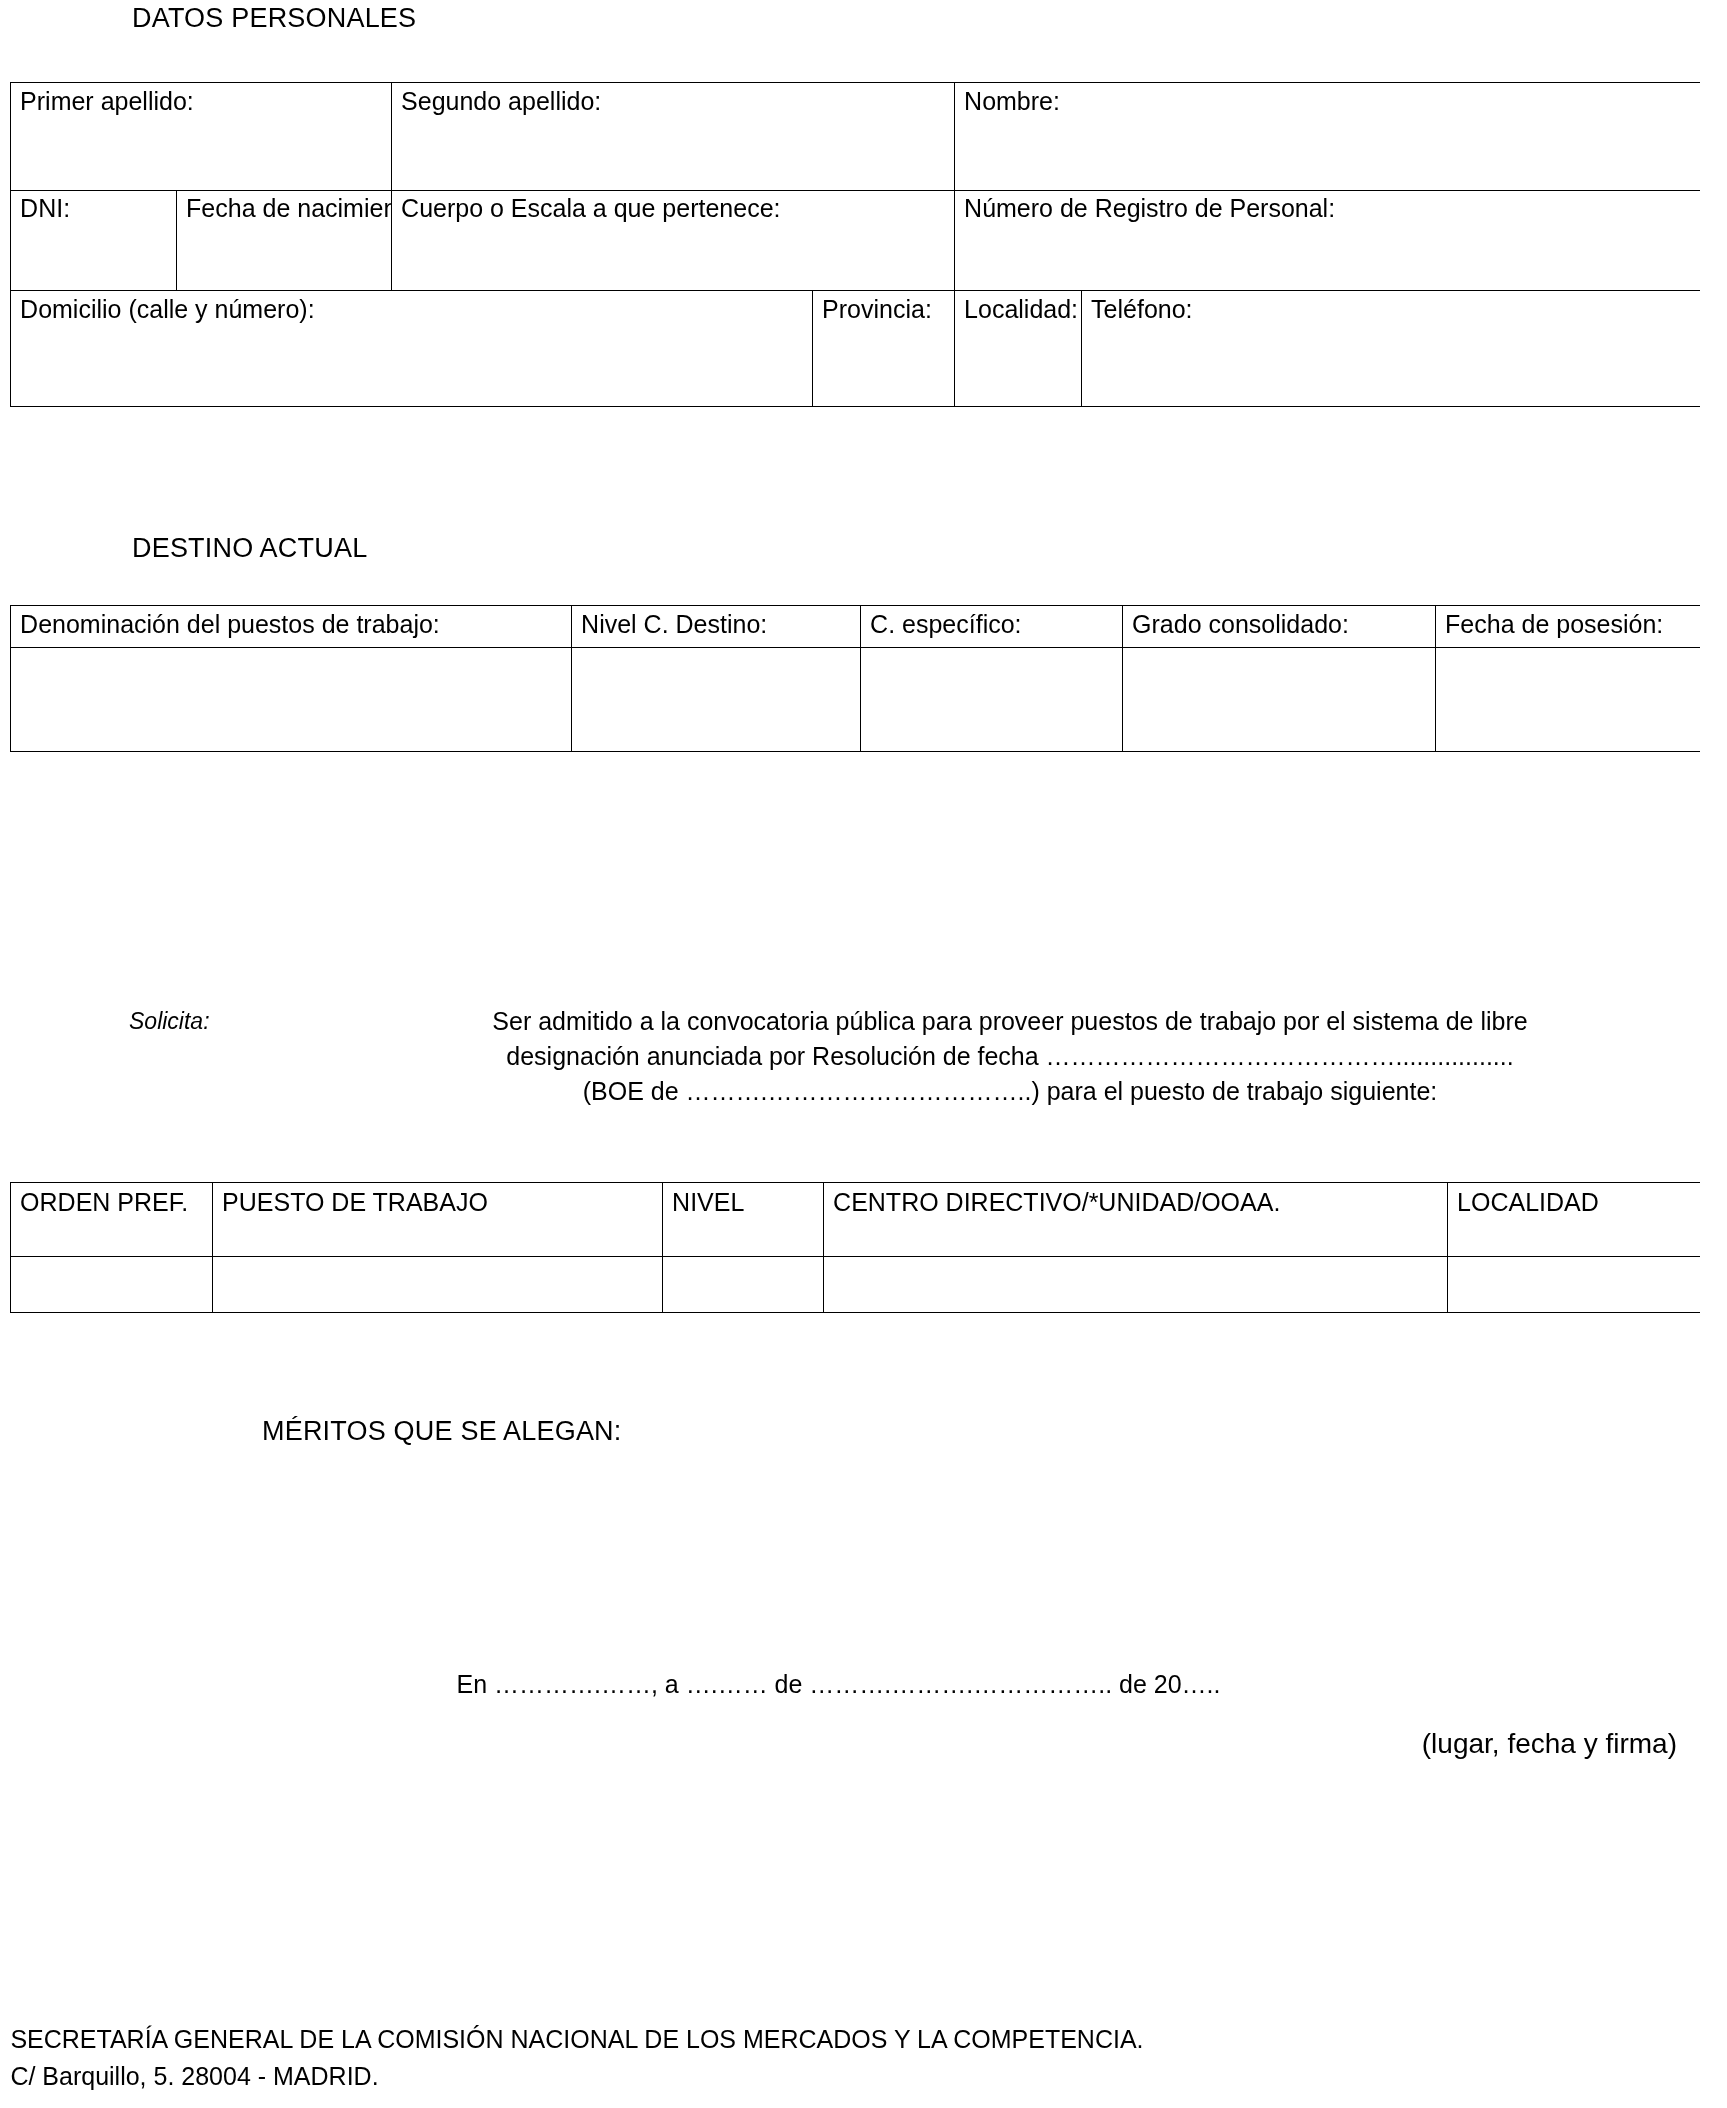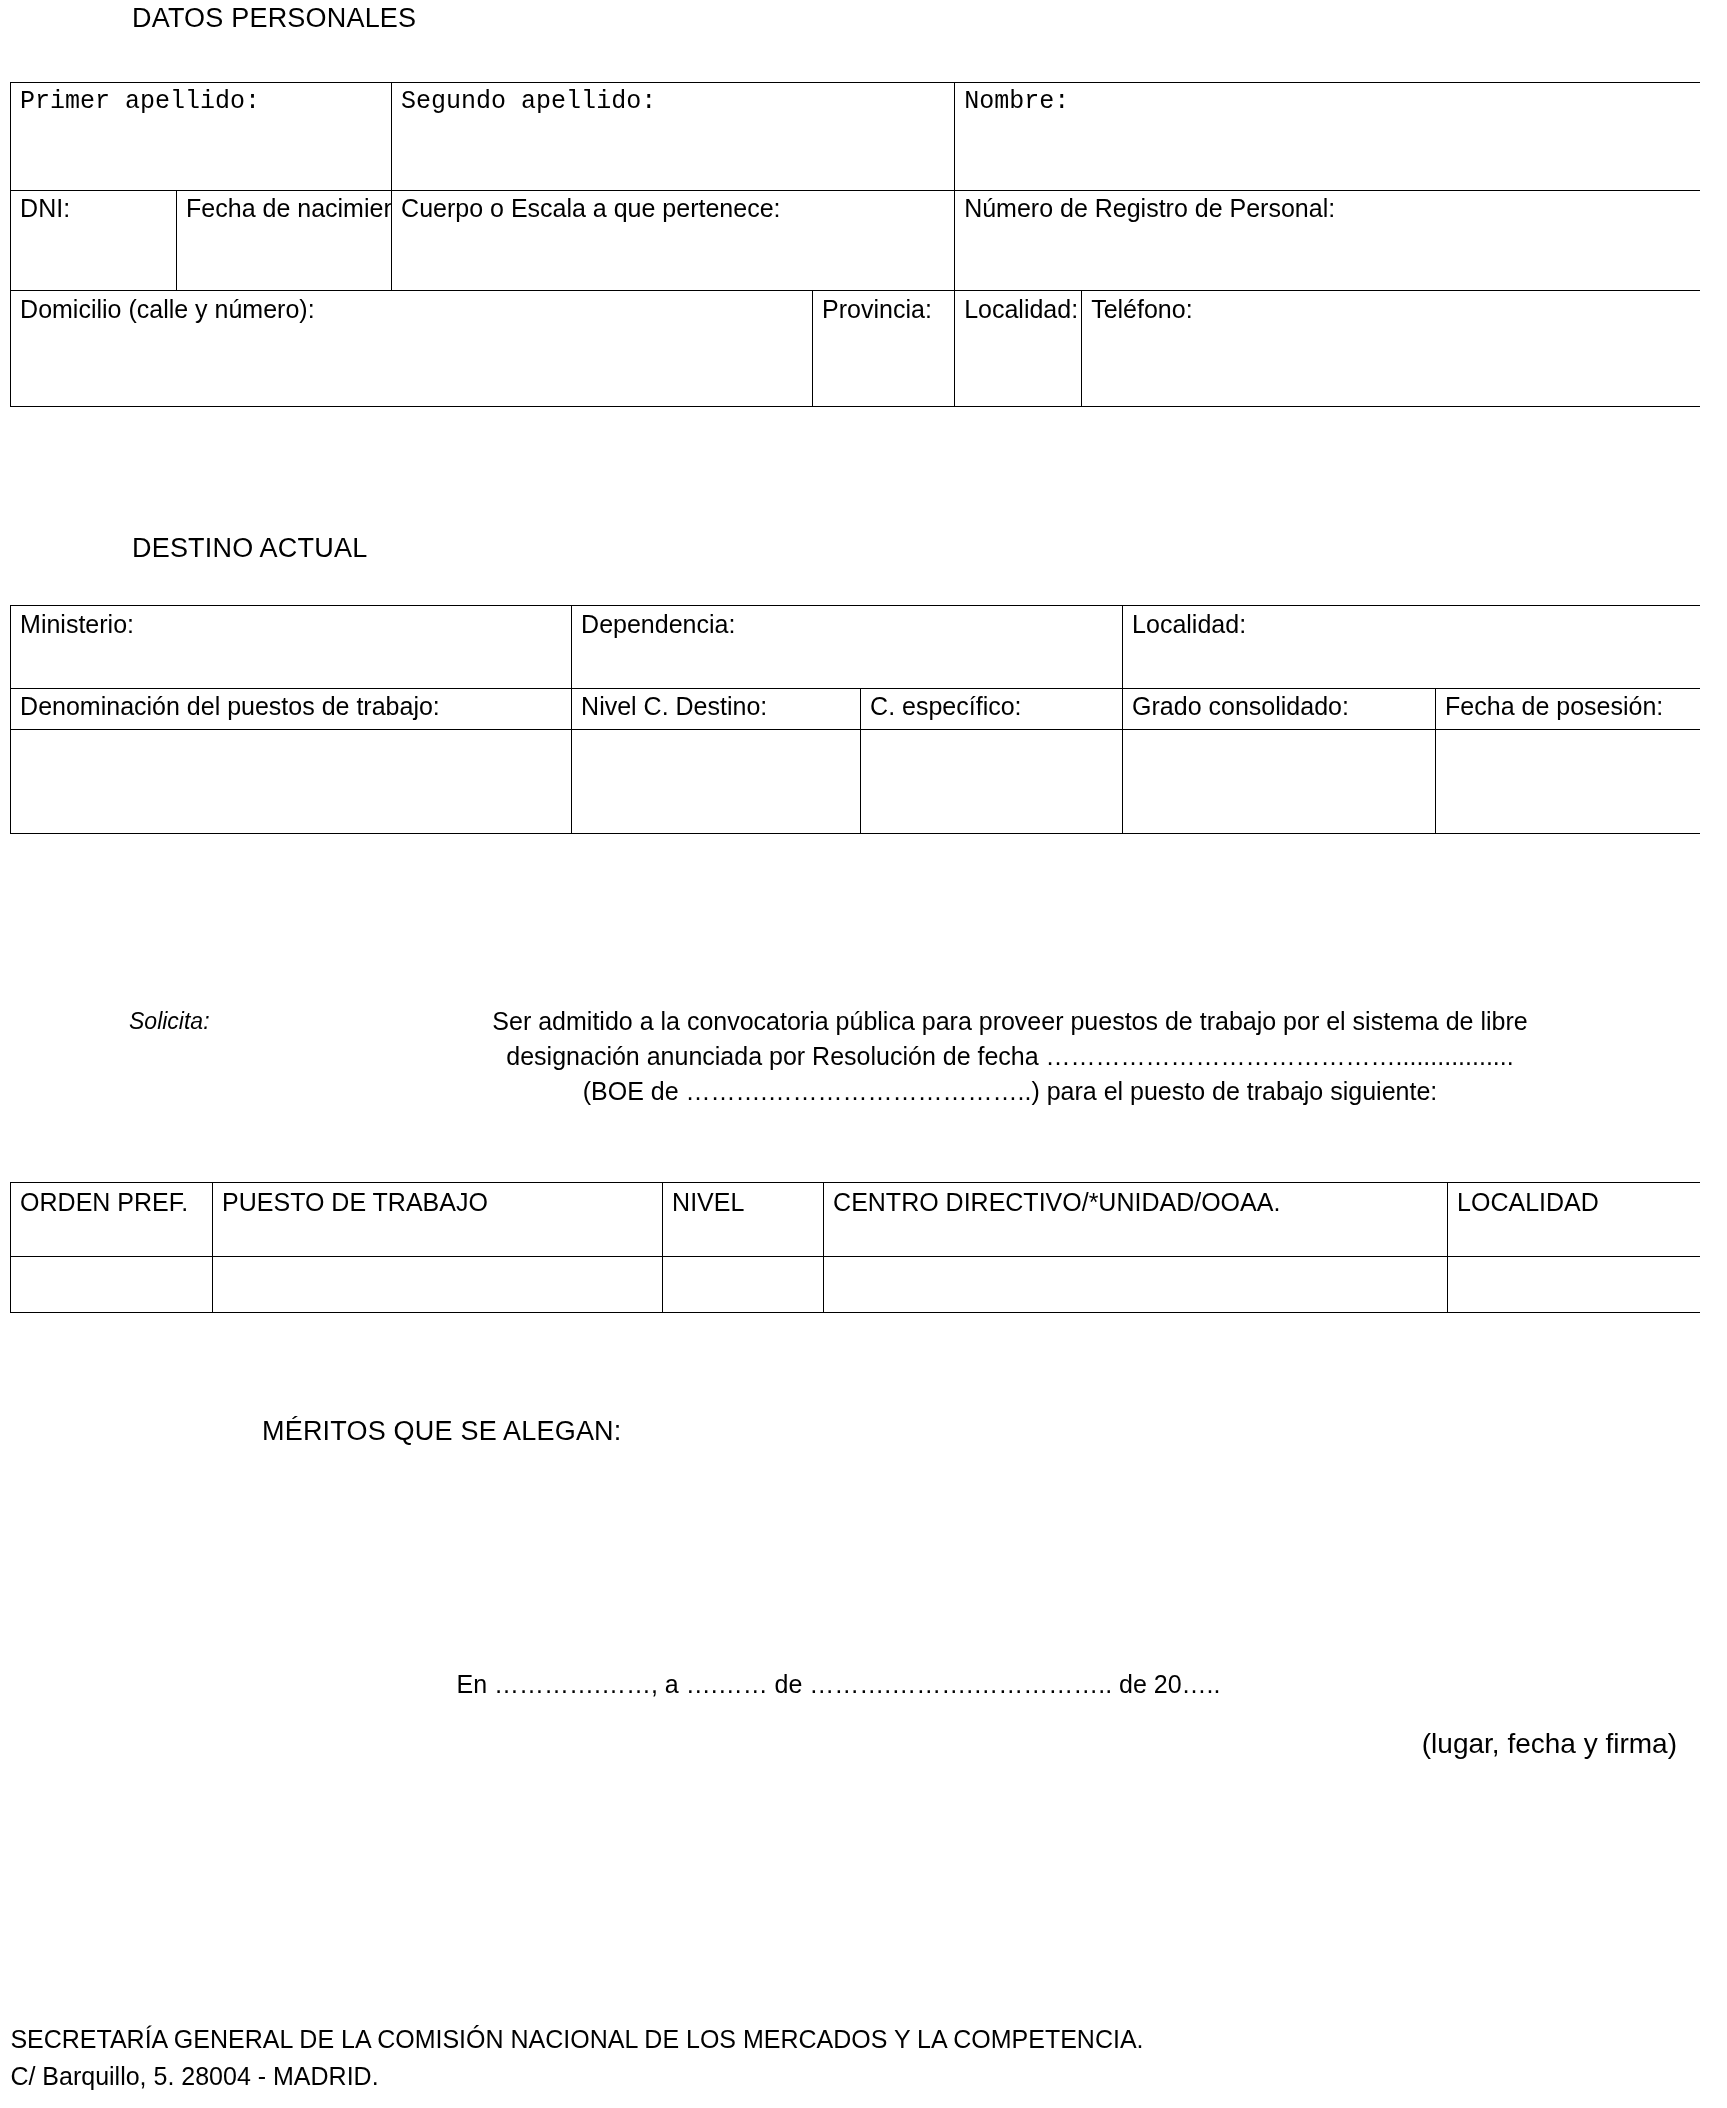--- a/index.html
+++ b/index.html
@@ -51,21 +51,21 @@
     overflow: hidden;
   }
   .form-table td.empty { padding: 0; }
 
   
   #table-personal {
     left: 10.4px;
     top: 82px;
     width: 1706px;
   }
-  #table-personal tr.r1 td { height: 103px; font-family: Liberation Mono, monospace; }
+  #table-personal tr.r1 td { height: 103px; }
   #table-personal tr.r2 td { height: 96px; }
   #table-personal tr.r3 td { height: 111px; }
 
   
   #table-destino {
     left: 10.4px;
     top: 605px;
     width: 1706px;
   }
   #table-destino tr.r1 td { height: 78px; }
@@ -187,25 +187,20 @@
 
   <table class="form-table" id="table-destino">
     <colgroup>
       <col style="width:561px">
       <col style="width:289px">
       <col style="width:262px">
       <col style="width:313px">
       <col style="width:281px">
     </colgroup>
     <tbody>
-        <tr class="r1">
-      <td>Ministerio:</td>
-      <td colspan="2">Dependencia:</td>
-      <td colspan="2">Localidad:</td>
-    </tr>
     <tr class="r2">
       <td>Denominación del puestos de trabajo:</td>
       <td>Nivel C. Destino:</td>
       <td>C. específico:</td>
       <td>Grado consolidado:</td>
       <td>Fecha de posesión:</td>
     </tr>
     <tr class="r3">
       <td class="empty"></td>
       <td class="empty"></td>

